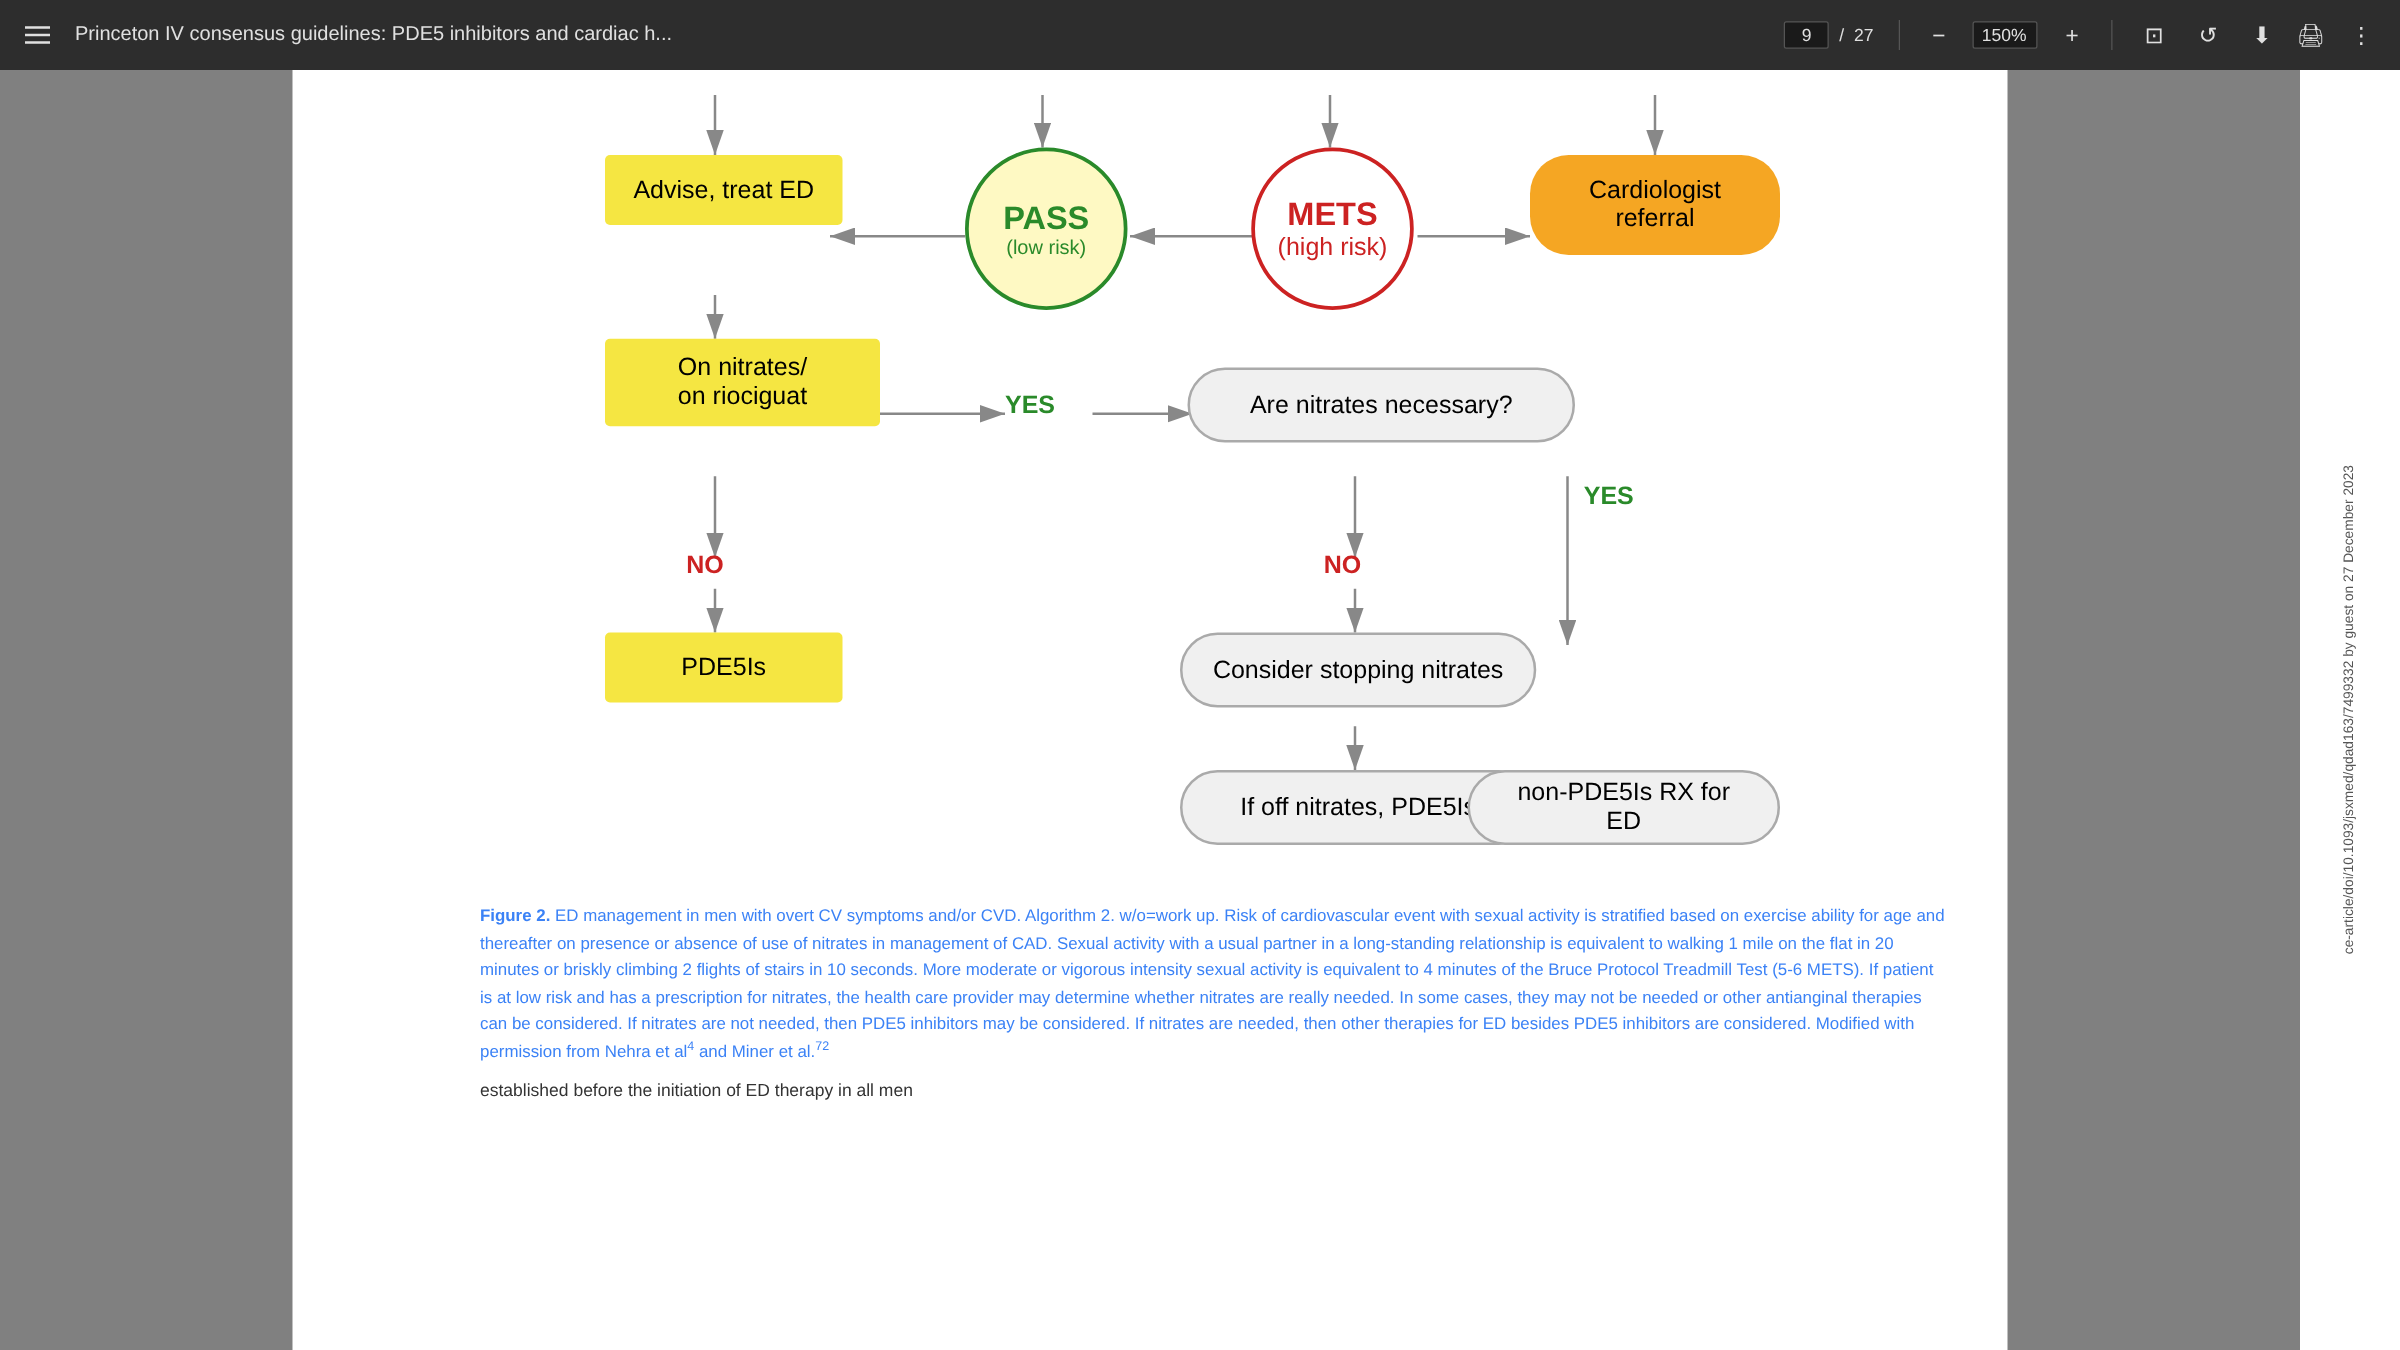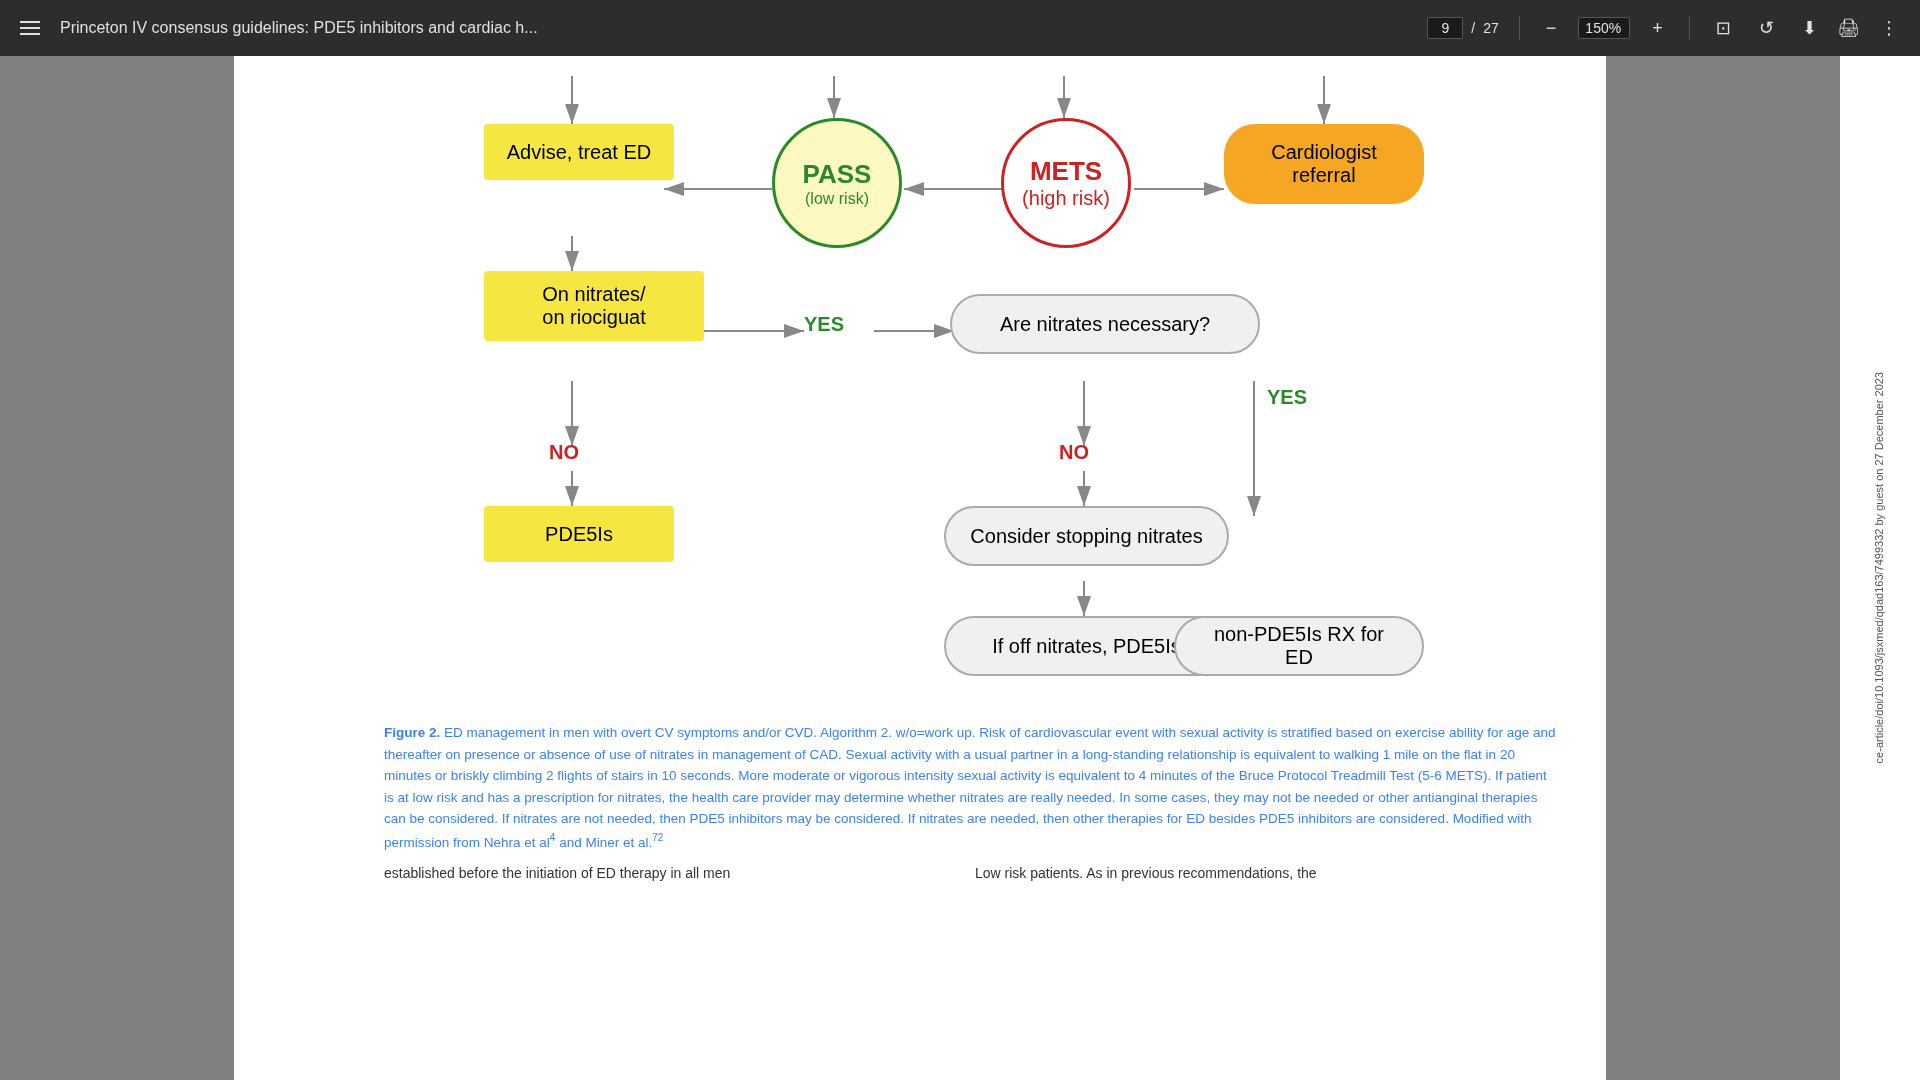--- a/index.html
+++ b/index.html
@@ -397,21 +397,20 @@
         </div>
 
       </div>
 
       <div class="figure-caption">
         <strong>Figure 2.</strong><span> ED management in men with overt CV symptoms and/or CVD. Algorithm 2. w/o=work up. Risk of cardiovascular event with sexual activity is stratified based on exercise ability for age and thereafter on presence or absence of use of nitrates in management of CAD. Sexual activity with a usual partner in a long-standing relationship is equivalent to walking 1 mile on the flat in 20 minutes or briskly climbing 2 flights of stairs in 10 seconds. More moderate or vigorous intensity sexual activity is equivalent to 4 minutes of the Bruce Protocol Treadmill Test (5-6 METS). If patient is at low risk and has a prescription for nitrates, the health care provider may determine whether nitrates are really needed. In some cases, they may not be needed or other antianginal therapies can be considered. If nitrates are not needed, then PDE5 inhibitors may be considered. If nitrates are needed, then other therapies for ED besides PDE5 inhibitors are considered. Modified with permission from Nehra et al</span><sup>4</sup><span> and Miner et al.</span><sup>72</sup>
       </div>
 
       <div class="bottom-text">
         <div class="bottom-text-col">established before the initiation of ED therapy in all men</div>
-        <div class="bottom-text-col">Low risk patients. As in previous recommendations, the</div>
       </div>
 
     </div>
   </div>
 
   <div class="right-sidebar">
     <span class="sidebar-text-vertical">ce-article/doi/10.1093/jsxmed/qdad163/7499332 by guest on 27 December 2023</span>
   </div>
 </div>
 

